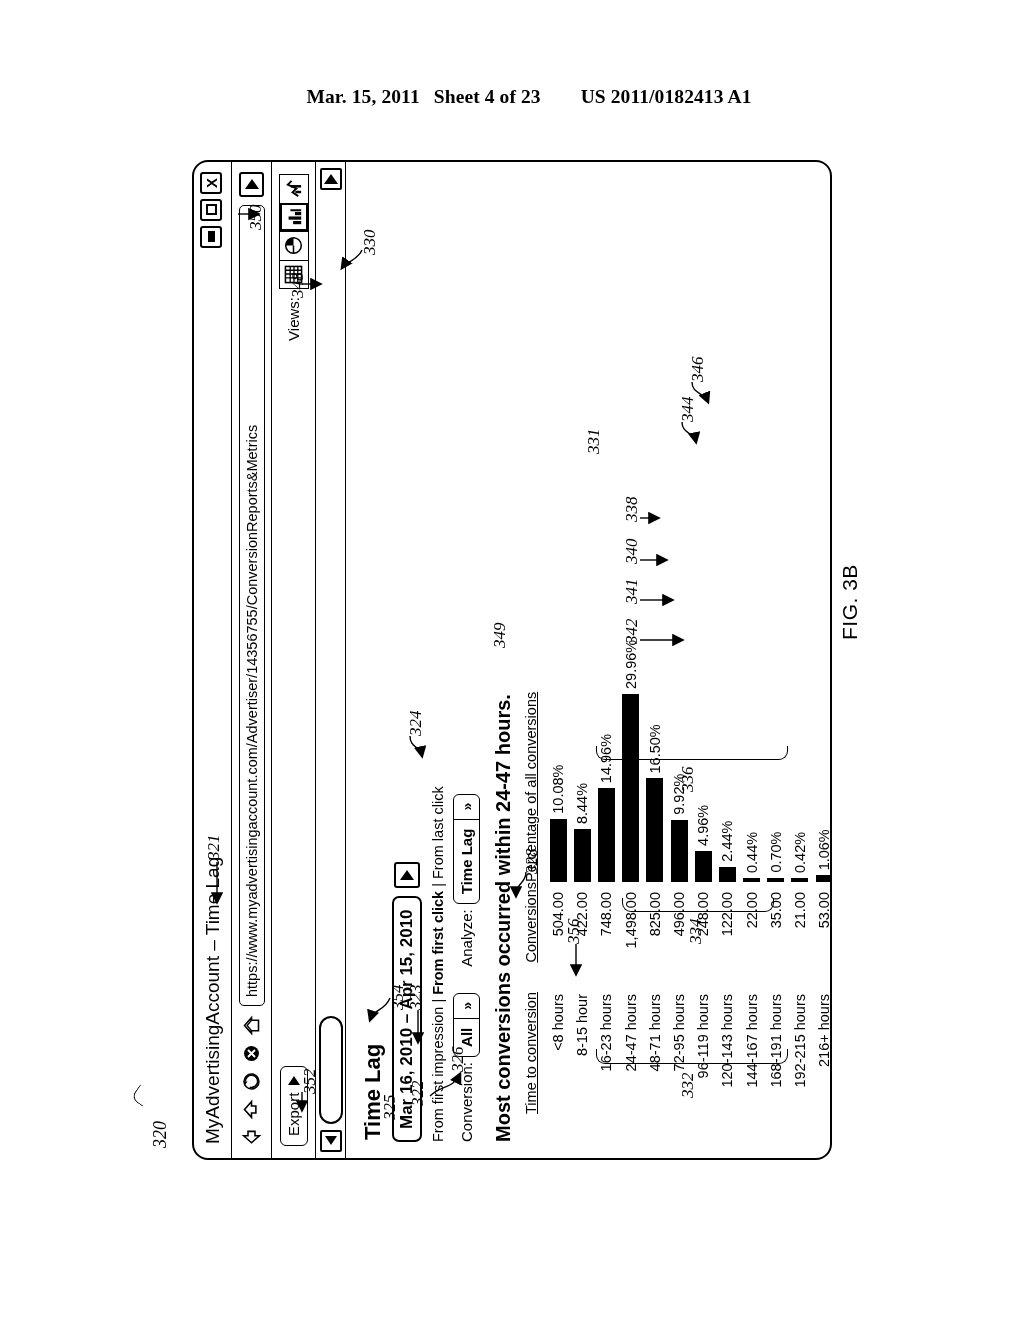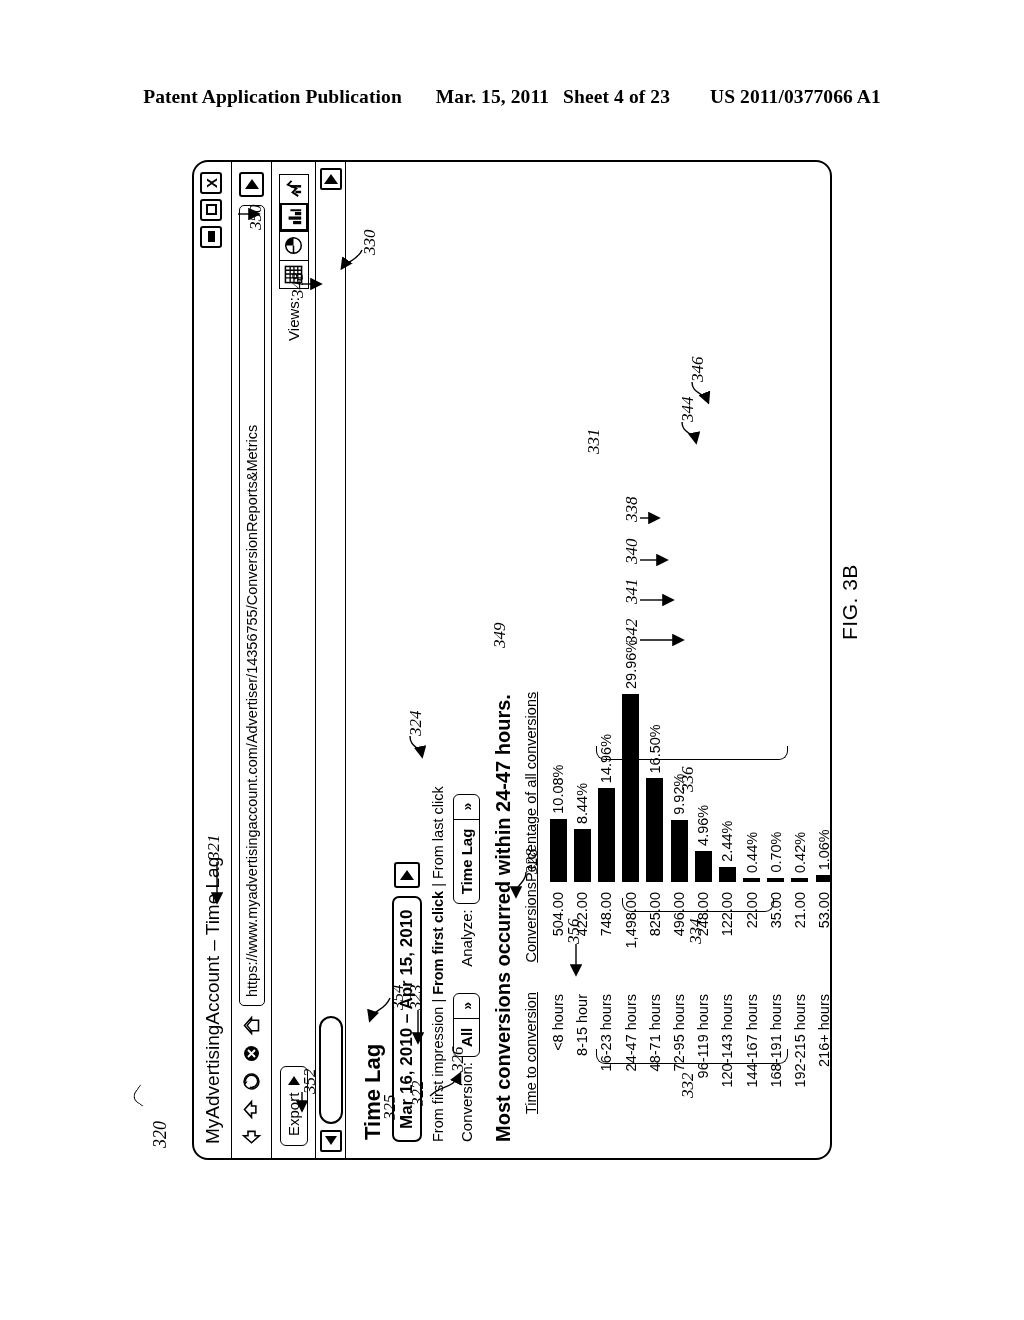--- a/index.html
+++ b/index.html
@@ -199,27 +199,26 @@
     position:absolute;font-family:"Liberation Serif",serif;
     font-style:italic;font-size:17px;white-space:nowrap;
   }
   .lead{position:absolute;}
   .lead svg{display:block;overflow:visible;}
 </style>
 </head>
 <body>
 
 <div id="pub-header">
-  <span class="seg">Patent Application Publication</span>
   <span class="gapA"></span>
   <span class="seg">Mar. 15, 2011</span>
   <span class="gapB"></span>
   <span class="seg">Sheet 4 of 23</span>
   <span class="gapC"></span>
-  <span class="seg">US 2011/0377066 A1</span>
+  <span class="seg">US 2011/0182413 A1</span>
 </div>
 
 <div id="fig-label">FIG. 3B</div>
 <div id="num-320">
   <span>320</span>
   <span class="tick"></span>
 </div>
 
 <div id="stage">
   <div class="window">

